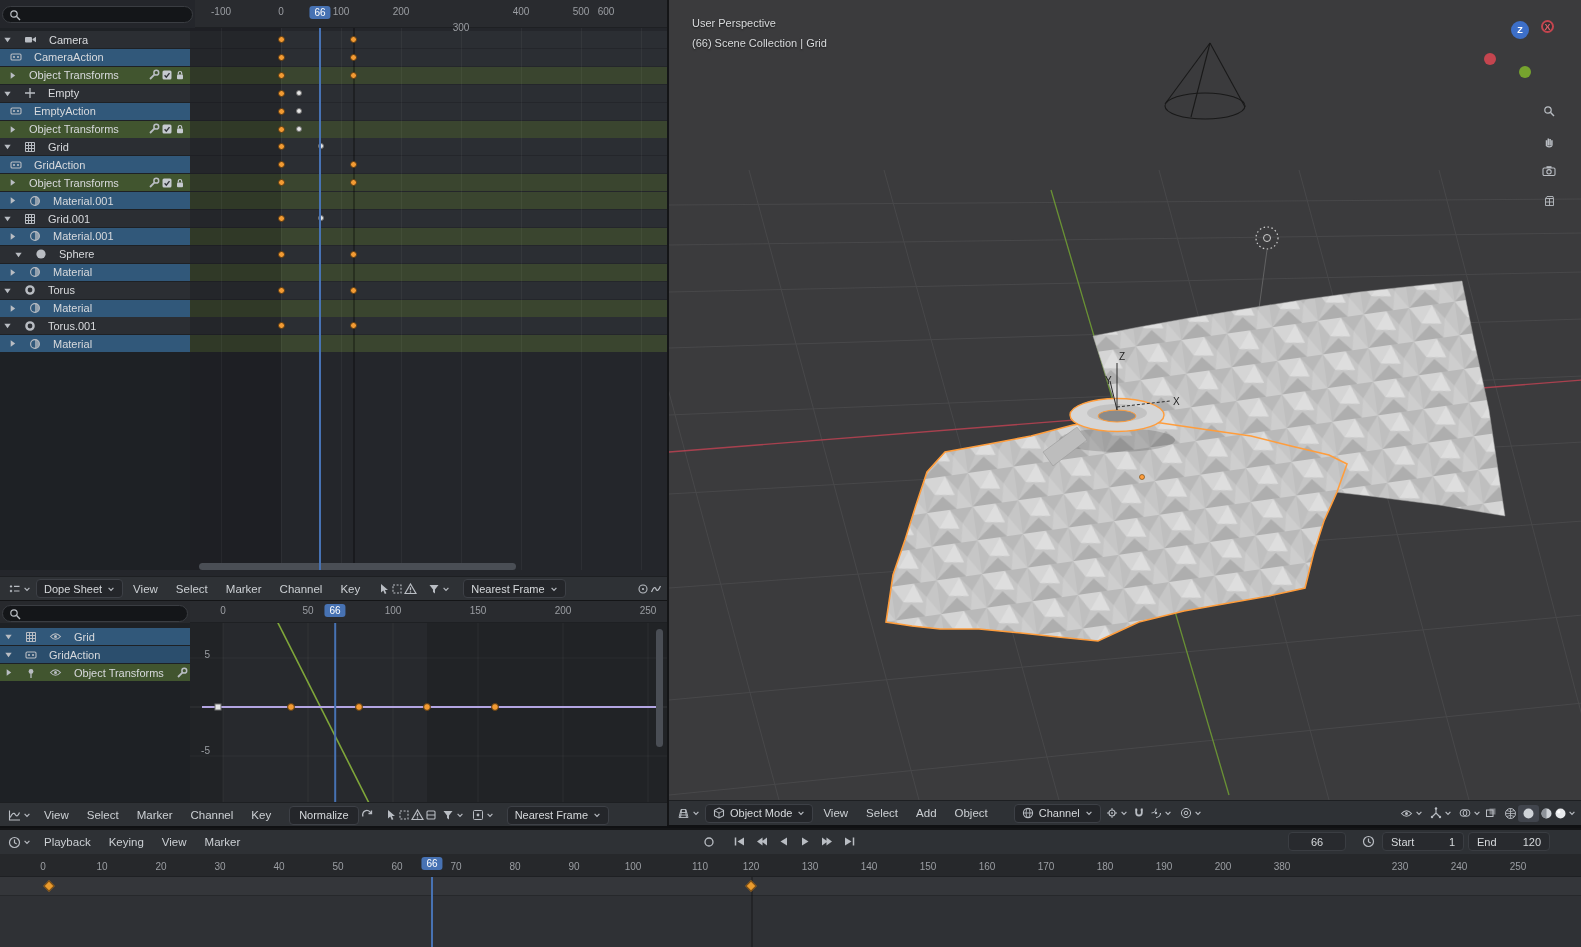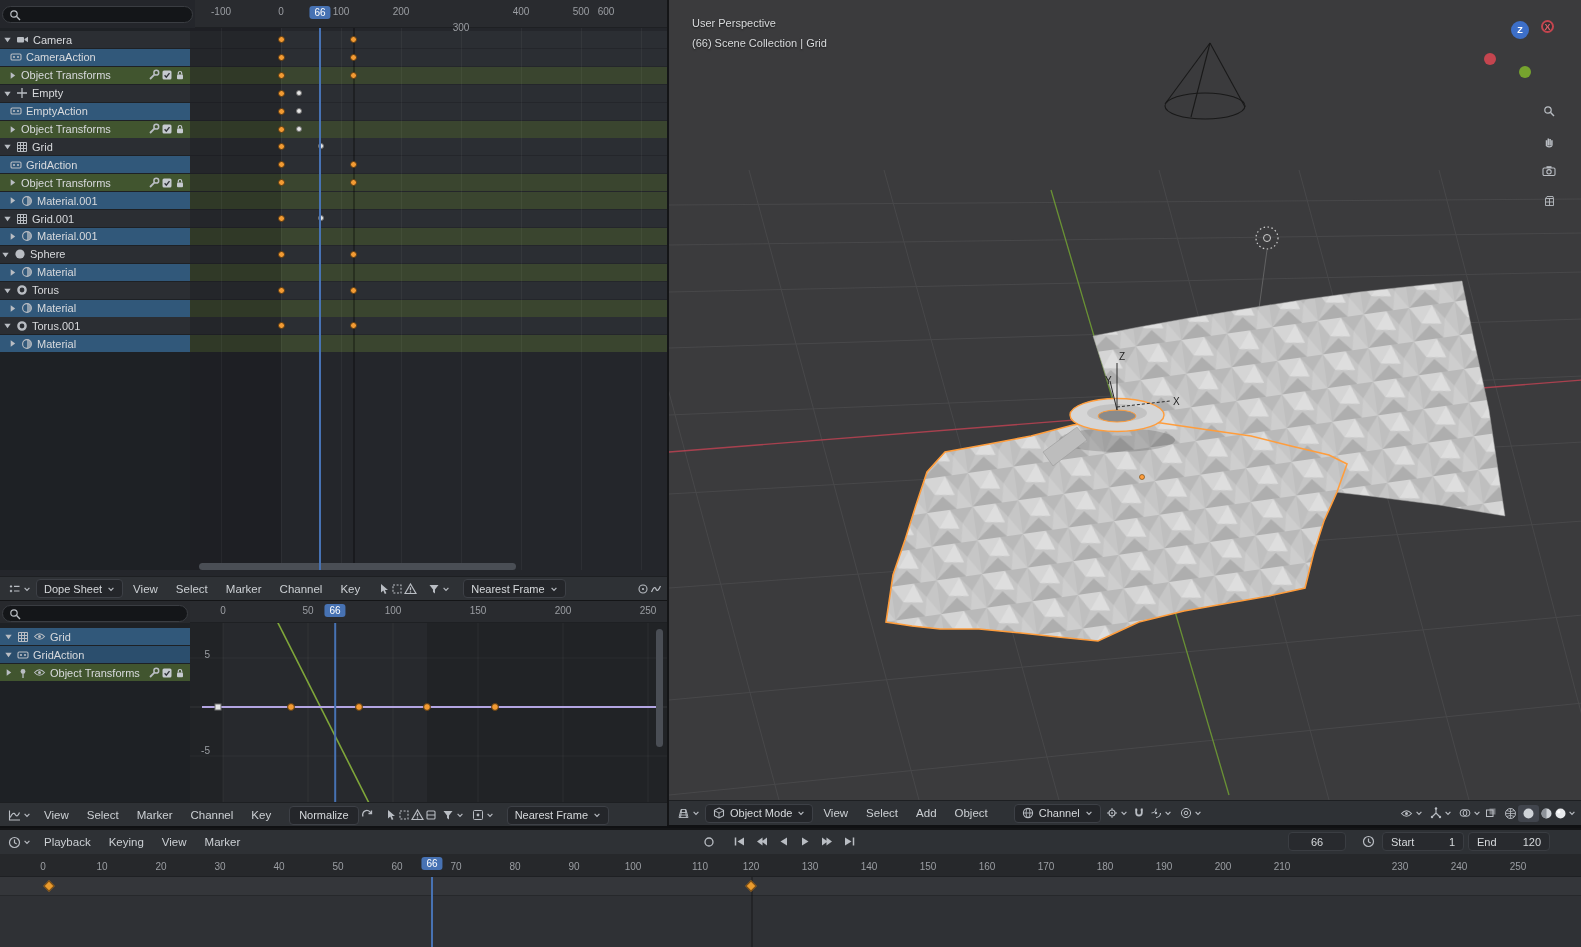--- a/index.html
+++ b/index.html
@@ -18,21 +18,21 @@
 .menu-item{padding:0 8px;height:100%;display:inline-flex;align-items:center;color:#ccd0d4;border-radius:3px;}
 .dropdown{display:inline-flex;align-items:center;gap:5px;background:#24262a;border:1px solid #3d4046;border-radius:4px;height:19px;padding:0 7px;font-size:11px;color:#d6d9dc;white-space:nowrap;}
 .icon-btn{display:inline-flex;align-items:center;gap:2px;padding:0 3px;height:19px;}
 .toggle-btn{background:#24262a;border:1px solid #3d4046;border-radius:4px;height:19px;padding:0 9px;display:inline-flex;align-items:center;font-size:11px;color:#d6d9dc;}
 .ico{display:inline-flex;align-items:center;justify-content:center;line-height:0;}
 .search-box{position:absolute;display:flex;align-items:center;gap:4px;background:#141619;border:1px solid #3a3d42;border-radius:9px;height:17px;padding:0 6px;}
 .search-box input{background:transparent;border:none;outline:none;color:#d6d9dc;font-size:11px;width:100%;font-family:"Liberation Sans",sans-serif;}
 .ruler-bg{position:absolute;background:#292b2f;border-bottom:1px solid #1e2023;}
 .ruler-num{position:absolute;transform:translateX(-50%);color:#9b9ea3;font-size:10px;}
 .chip{position:absolute;transform:translateX(-50%);background:#4772b3;color:#fff;border-radius:3px;font-size:10px;padding:1px 5px;z-index:30;}
-.chan-row{position:absolute;left:0;width:190px;height:17px;display:flex;align-items:center;gap:4px;font-size:11px;color:#d8dadd;white-space:nowrap;overflow:hidden;}
+.chan-row{position:absolute;left:0;width:190px;height:17px;display:flex;align-items:center;gap:12px;font-size:11px;color:#d8dadd;white-space:nowrap;overflow:hidden;}
 .left-object{background:#2b2e33;}
 .left-action{background:#31587a;}
 .left-material{background:#31587a;}
 .left-transforms{background:#41552f;}
 .key-row{position:absolute;left:190px;width:477px;height:17px;}
 .right-object,.right-action{background:#2b2e33;}
 .right-transforms,.right-material{background:#3a452f;}
 .key{position:absolute;border-radius:50%;z-index:20;}
 .key.sel{width:7px;height:7px;background:#f39b33;border:1px solid #5c3a10;}
 .key.unsel{width:6px;height:6px;background:#e6e6e6;border:1px solid #707070;}
@@ -279,21 +279,21 @@
         </span>
         <span class="ico ">
           <svg width="12" height="12" viewBox="0 0 12 12">
             <circle cx="6" cy="6" r="4.4" fill="none" stroke="#b9bdc3" stroke-width="1.1"></circle>
             <path d="M6 1.6A4.4 4.4 0 016 10.4z" fill="#b9bdc3" opacity=".7"></path>
           </svg>
         </span>
         <span class="chan-label">Material.001</span>
       </div>
       <div class="key-row right-object" style="top: 217.8px;"></div>
-      <div class="chan-row left-object" style="top: 217.8px; padding-left: 1px;">
+      <div class="chan-row left-object" style="top: 217.8px; padding-left: 14px;">
         <span class="ico ">
           <svg width="9" height="9" viewBox="0 0 10 10">
             <path d="M1.5 3h7L5 8z" fill="#b9bdc3"></path>
           </svg>
         </span>
         <span class="ico ">
           <svg width="12" height="12" viewBox="0 0 12 12">
             <circle cx="6" cy="6" r="4.6" fill="#b9bdc3"></circle>
           </svg>
         </span>
@@ -1069,21 +1069,21 @@
       <span class="ruler-num" style="left: 700px; top: 31px;">110</span>
       <span class="ruler-num" style="left: 751px; top: 31px;">120</span>
       <span class="ruler-num" style="left: 810px; top: 31px;">130</span>
       <span class="ruler-num" style="left: 869px; top: 31px;">140</span>
       <span class="ruler-num" style="left: 928px; top: 31px;">150</span>
       <span class="ruler-num" style="left: 987px; top: 31px;">160</span>
       <span class="ruler-num" style="left: 1046px; top: 31px;">170</span>
       <span class="ruler-num" style="left: 1105px; top: 31px;">180</span>
       <span class="ruler-num" style="left: 1164px; top: 31px;">190</span>
       <span class="ruler-num" style="left: 1223px; top: 31px;">200</span>
-      <span class="ruler-num" style="left: 1282px; top: 31px;">210</span>
+      <span class="ruler-num" style="left: 1282px; top: 31px;">380</span>
       <span class="ruler-num" style="left: 1341px; top: 31px; margin-top: 44px;">220</span>
       <span class="ruler-num" style="left: 1400px; top: 31px;">230</span>
       <span class="ruler-num" style="left: 1459px; top: 31px;">240</span>
       <span class="ruler-num" style="left: 1518px; top: 31px;">250</span>
     </div>
   <div id="tl-chip" class="chip" style="left:432px;top:27px;">66</div>
   <div id="tl-track" style="position:absolute;left:0;top:47px;right:0;bottom:0;background:#2f3135;">
     <div style="position:absolute;left:0;right:0;top:0;height:19px;background:#34363a;border-bottom:1px solid #26282b;"></div>
   <div style="position: absolute; top: 0px; bottom: 0px; width: 2px; background: rgba(0, 0, 0, 0.25); left: 751px;"></div>
       <span class="diamond" style="left: 44.9px; top: 5px;"></span>

